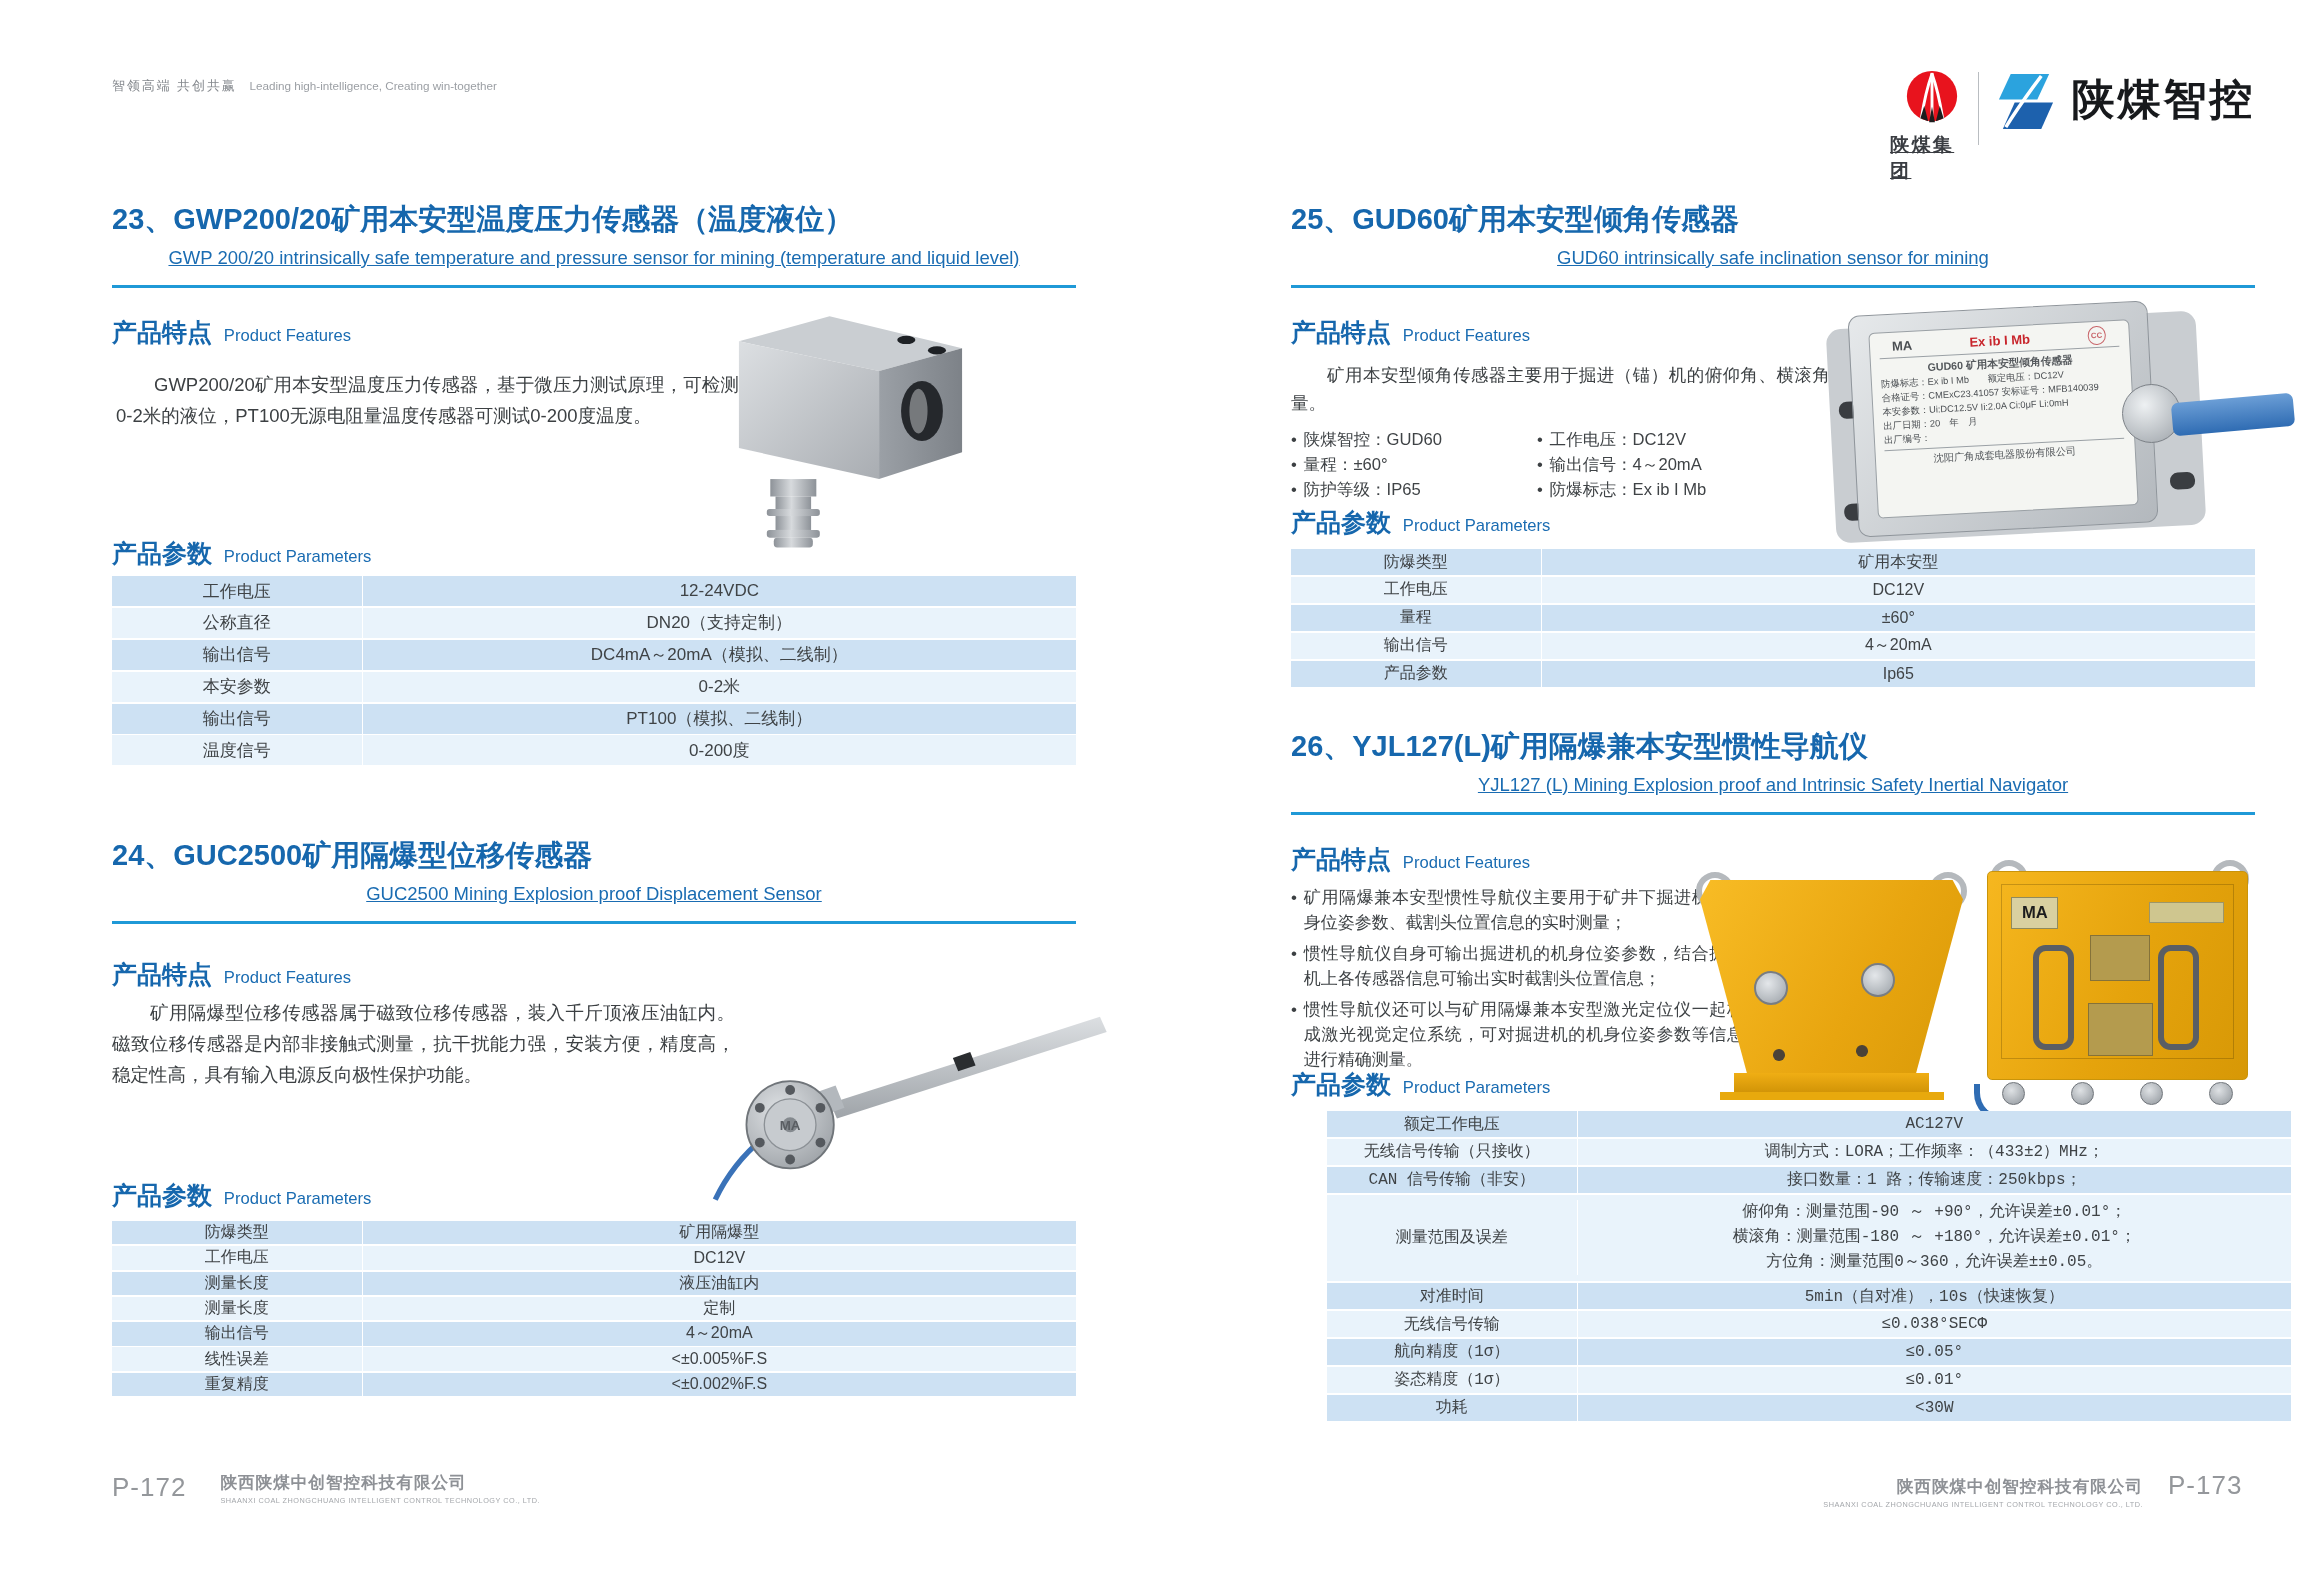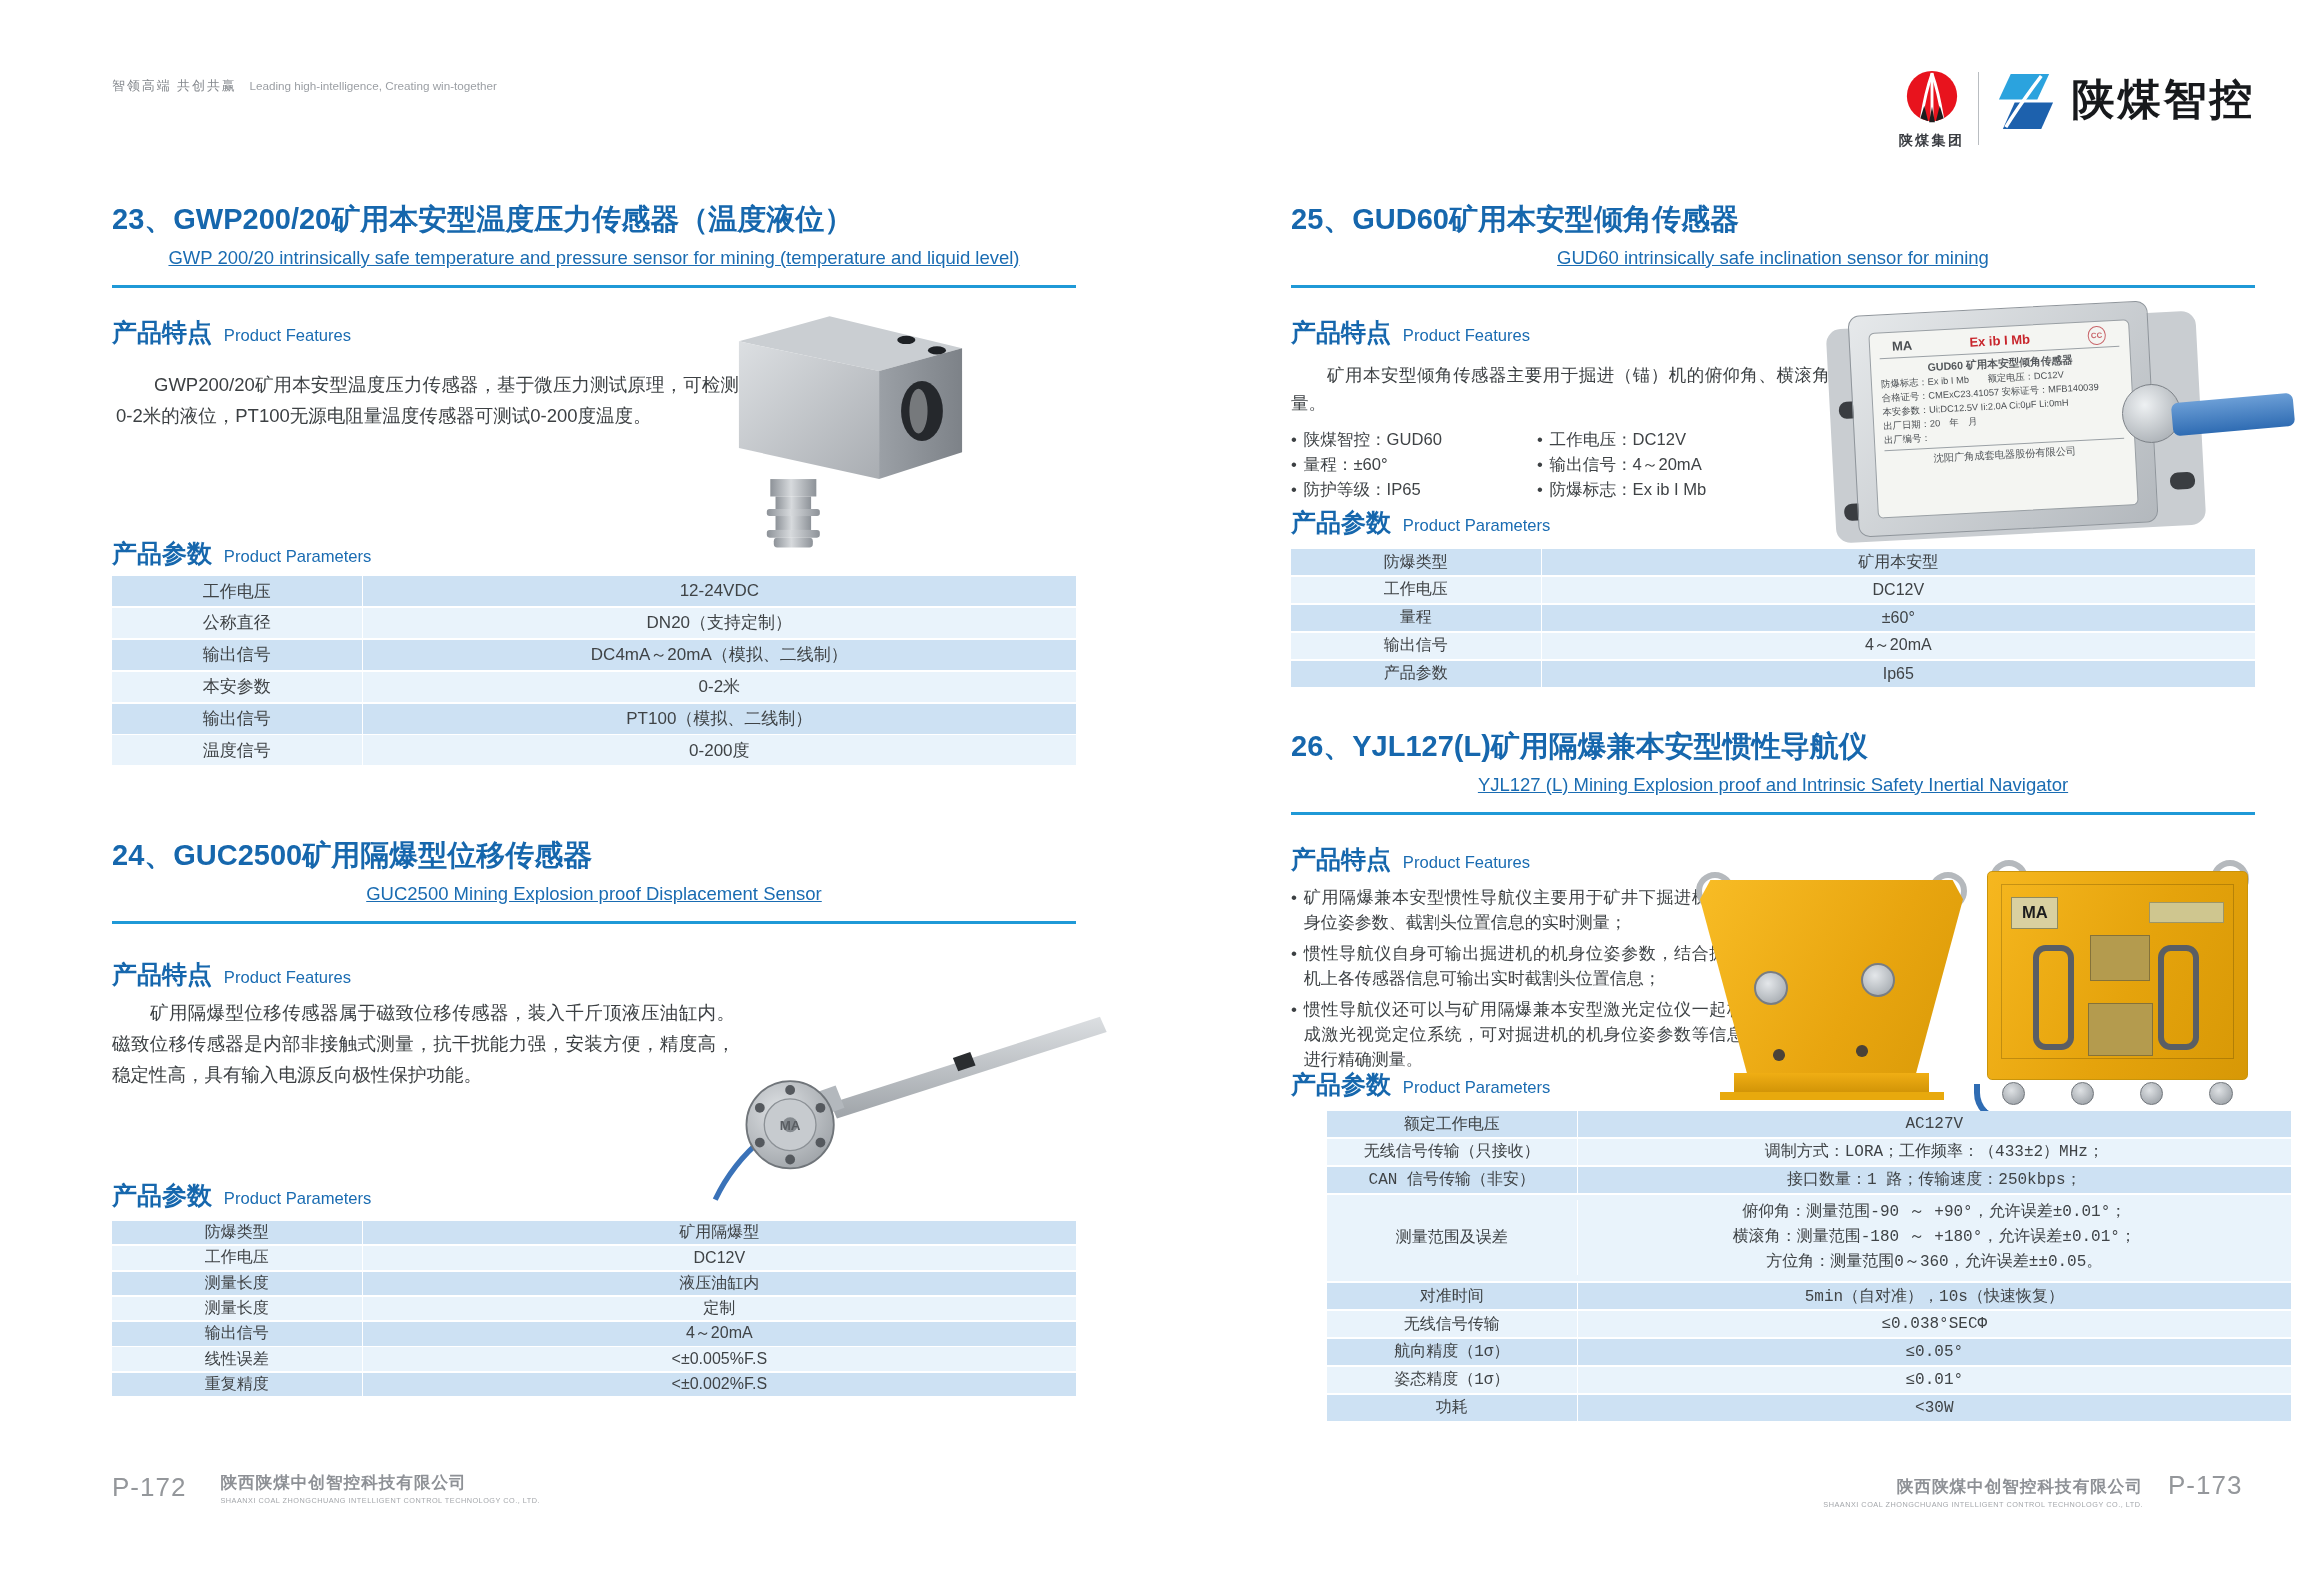--- a/index.html
+++ b/index.html
@@ -3,21 +3,21 @@
 <meta charset="utf-8">
 <style>
   html,body{margin:0;padding:0;background:#ffffff;}
   .page{position:relative;width:2319px;height:1574px;background:#fff;overflow:hidden;
         font-family:"Liberation Sans","DejaVu Sans",sans-serif;color:#3f4346;}
   .abs{position:absolute;}
 
   
   .slogan-zh{font-size:13px;color:#84888d;letter-spacing:1.9px;}
   .slogan-en{font-size:11.7px;color:#9b9fa4;margin-left:12.7px;}
-  .logo-caption{font-size:14px;font-weight:bold;color:#3a3d42;letter-spacing:2.4px;margin-top:3.9px;text-align:center;}
+  .logo-caption{font-size:19px;font-weight:bold;color:#3a3d42;letter-spacing:2.4px;margin-top:3.9px;text-align:left;text-decoration:underline;}
   .brand-text{font-size:43px;font-weight:bold;color:#17191c;letter-spacing:2.9px;line-height:63px;}
   .logo-divider{width:1.5px;height:73px;background:#b9bdc1;}
 
   
   .sec-head h2{margin:0;font-size:29px;line-height:36px;font-weight:bold;color:#1667ad;}
   .sec-head .sub{margin-top:9.7px;font-size:18.5px;color:#1a6cb2;text-align:center;text-decoration:underline;}
   .sec-head .rule{margin-top:16.6px;height:2.4px;background:#1f99d7;}
 
   .feat-head .zh,.param-head .zh{font-size:25px;font-weight:bold;color:#1667ad;}
   .feat-head .en,.param-head .en{font-size:16.6px;color:#1a6cb2;margin-left:9.7px;}

